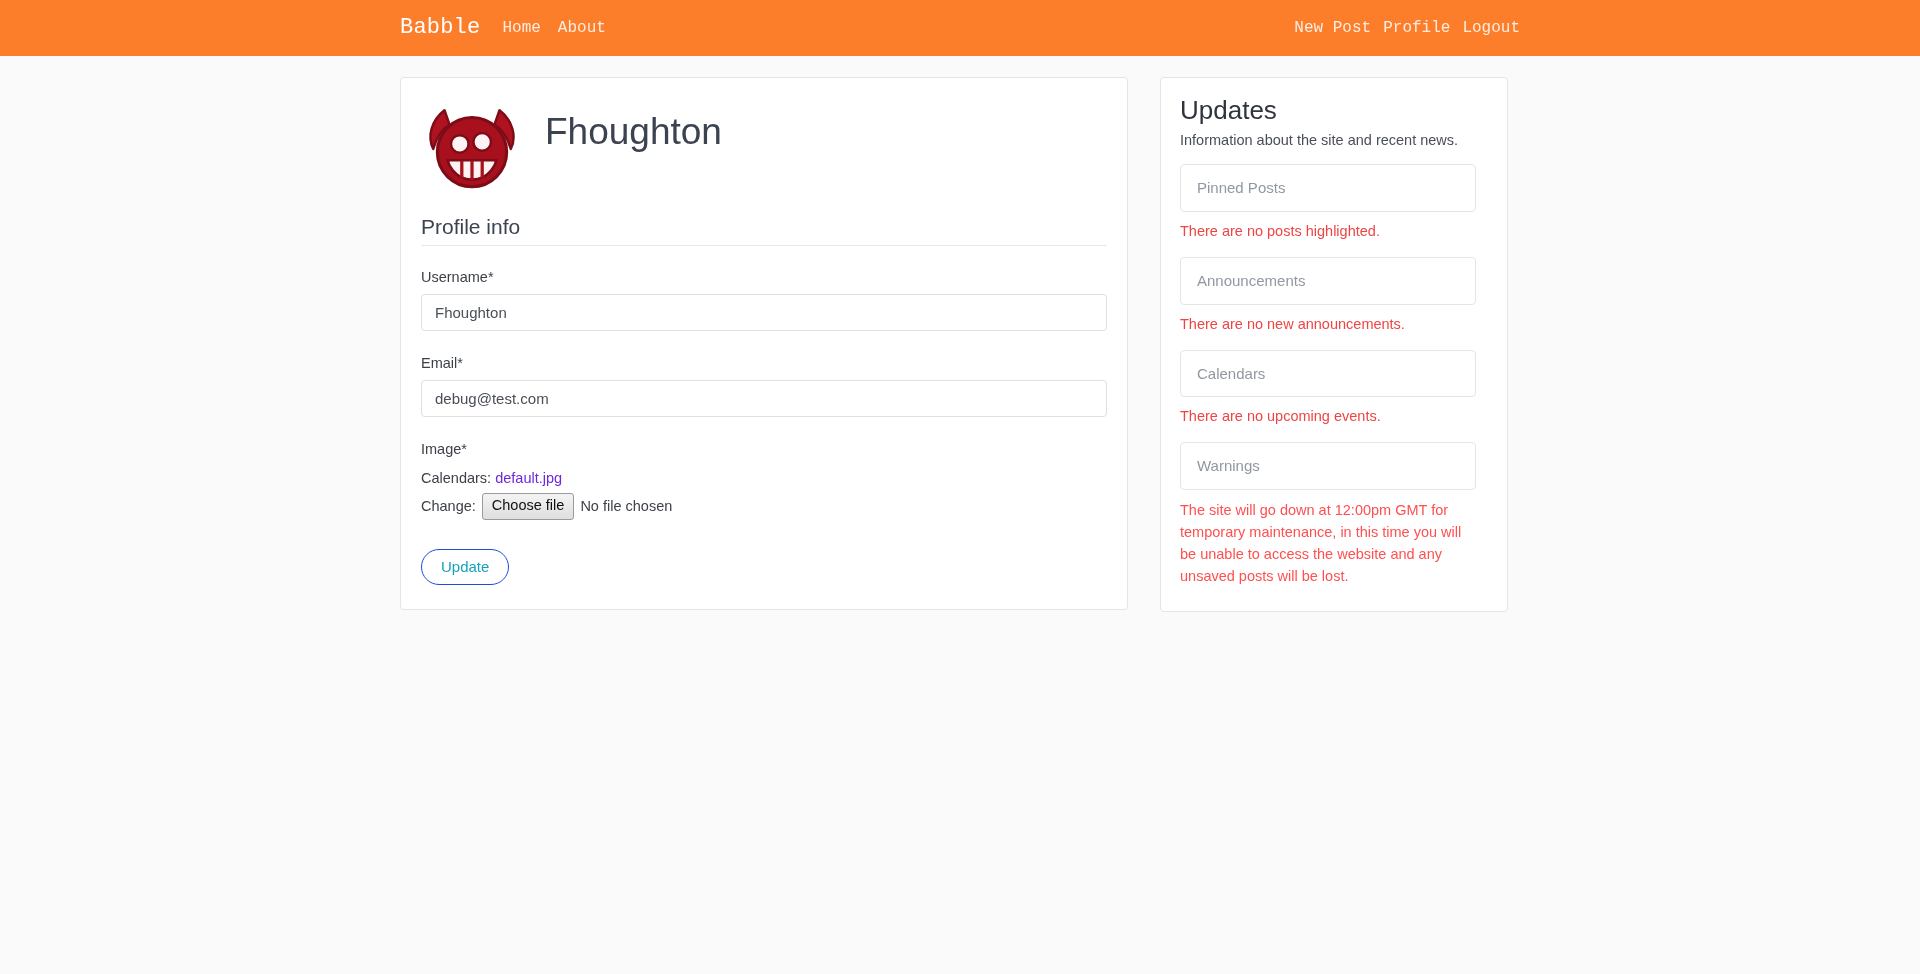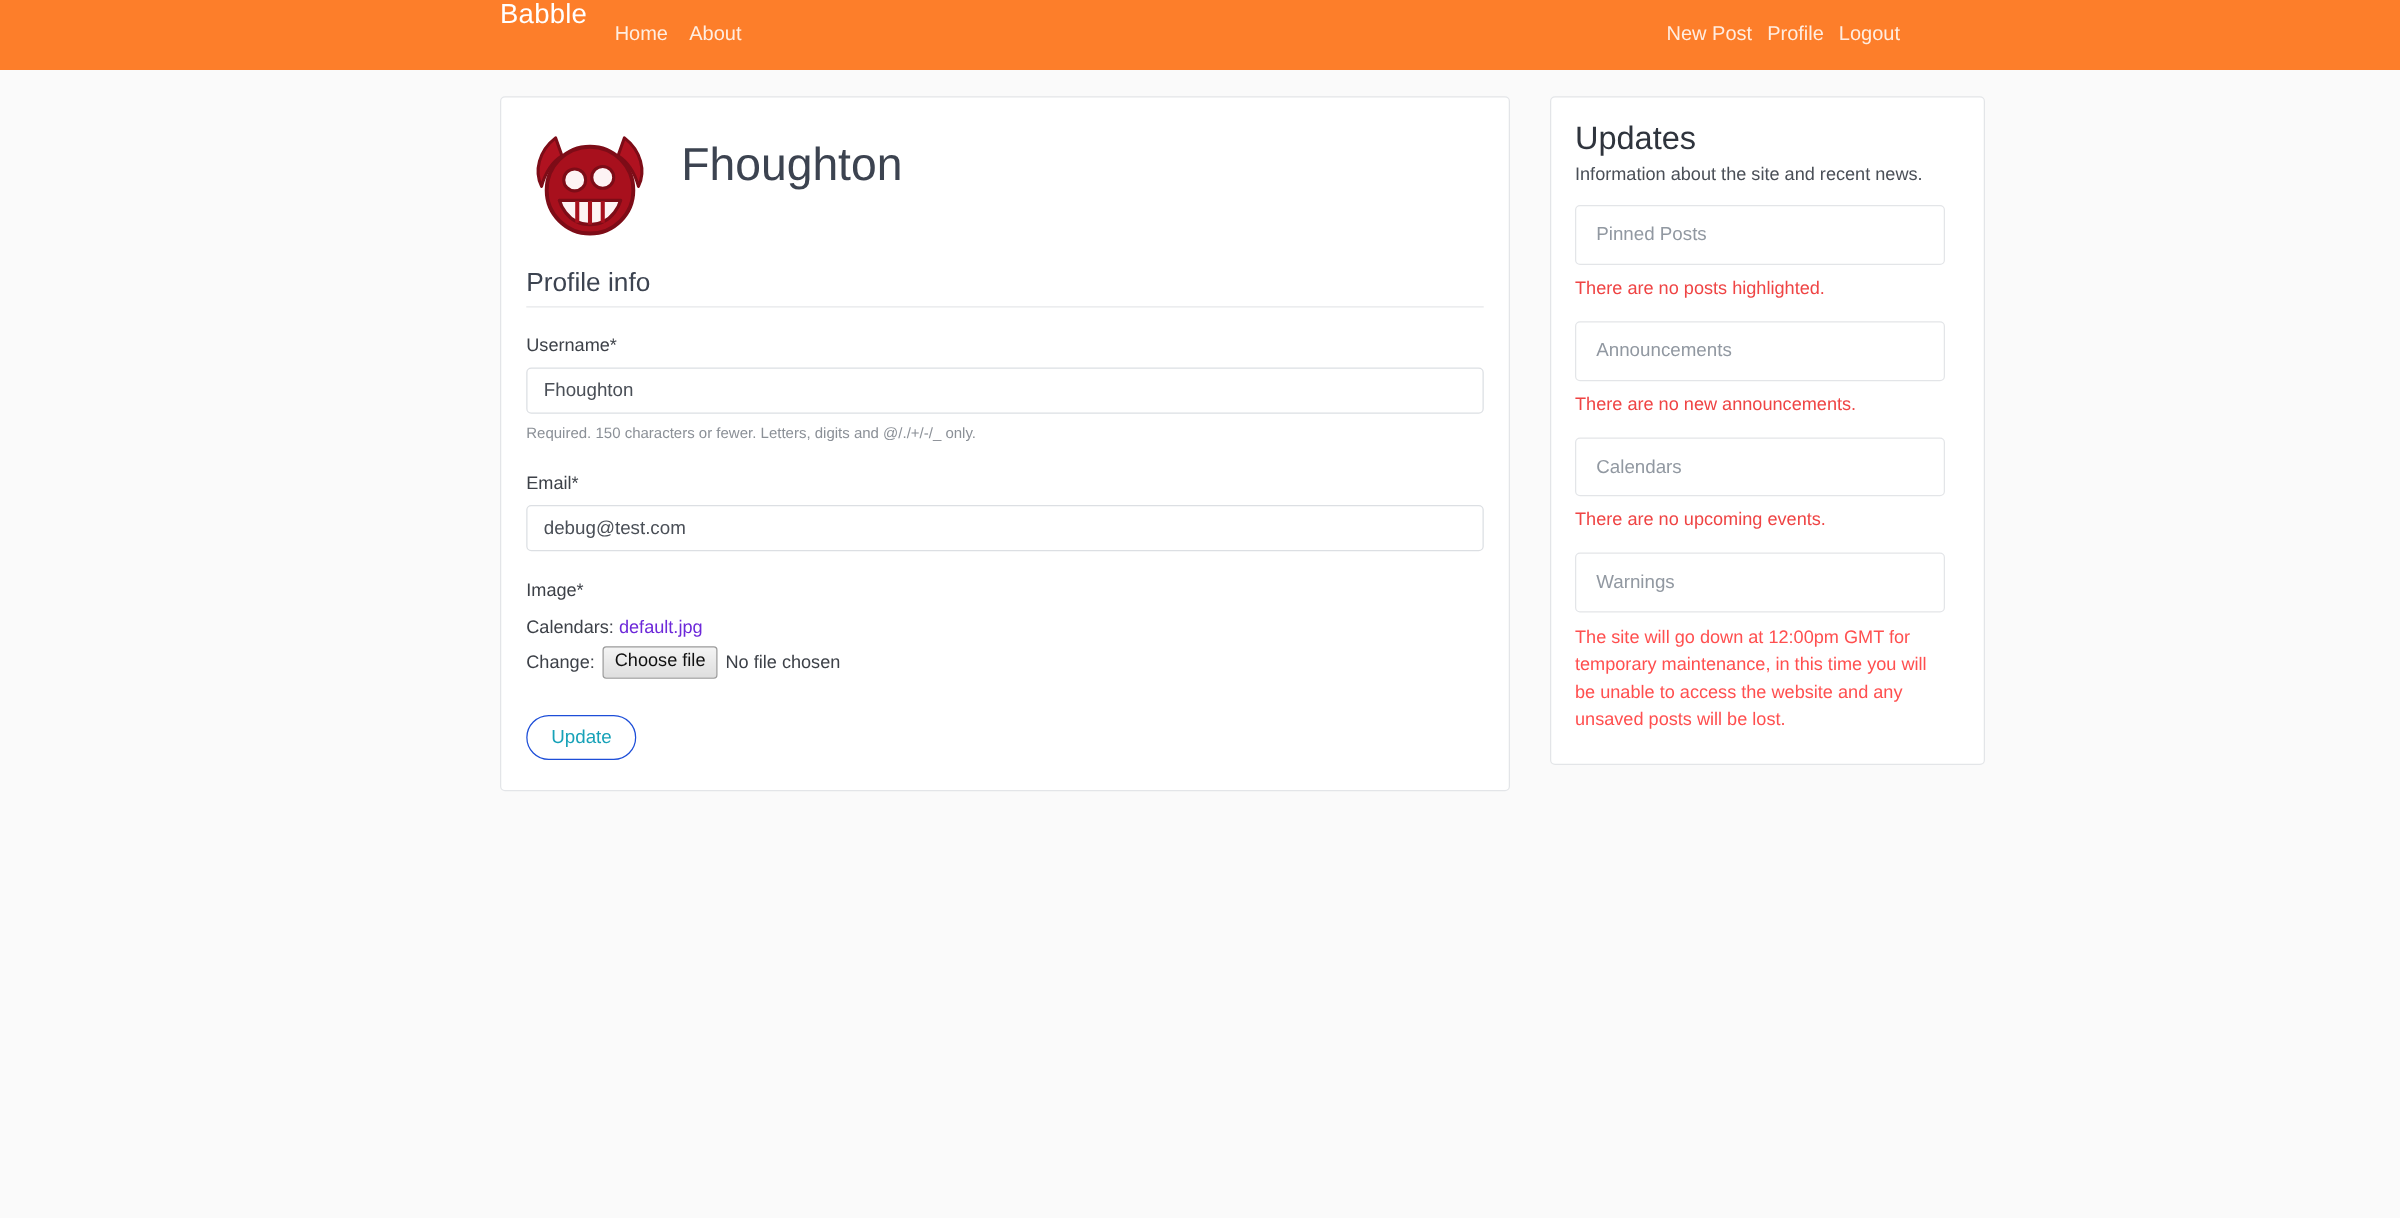--- a/index.html
+++ b/index.html
@@ -20,21 +20,23 @@
     background: #fd7e2a;
     display: flex;
     align-items: center;
     padding: 0 0;
     position: relative;
   }
   .nav-inner {
     width: 1120px;
     margin: 0 auto;
     display: flex;
+    align-items: center;
     height: 100%;
+    font-family: Liberation Mono, monospace;
   }
   .brand {
     color: #ffffff;
     font-size: 22px;
     font-weight: 500;
     letter-spacing: .2px;
     margin-right: 22px;
     text-decoration: none;
     line-height: 1;
   }
@@ -59,21 +61,21 @@
 
   
   .page {
     width: 1120px;
     margin: 0 auto;
     padding-top: 21px;
     display: flex;
     align-items: flex-start;
     gap: 32px;
   }
-  .col-main { width: 808px; flex: none; }
+  .col-main { width: 728px; flex: none; }
   .col-side { width: 348px; flex: none; }
 
   .card {
     background: #ffffff;
     border: 1px solid #e3e5e8;
     border-radius: 4px;
   }
 
   
   .main-card { padding: 18px 20px 24px 20px; }
@@ -266,21 +268,20 @@
         <h1 class="profile-name">Fhoughton</h1>
       </div>
 
       <h2 class="section-title">Profile info</h2>
       <div class="hr"></div>
 
       
       <div class="field">
         <label class="field-label">Username*</label>
         <input class="text-input" type="text" value="Fhoughton" style="">
-        <p class="help-text">Required. 150 characters or fewer. Letters, digits and @/./+/-/_ only.</p>
       </div>
 
       
       <div class="field field-gap">
         <label class="field-label">Email*</label>
         <input class="text-input" type="text" value="debug@test.com" style="">
       </div>
 
       
       <div class="field field-gap">

